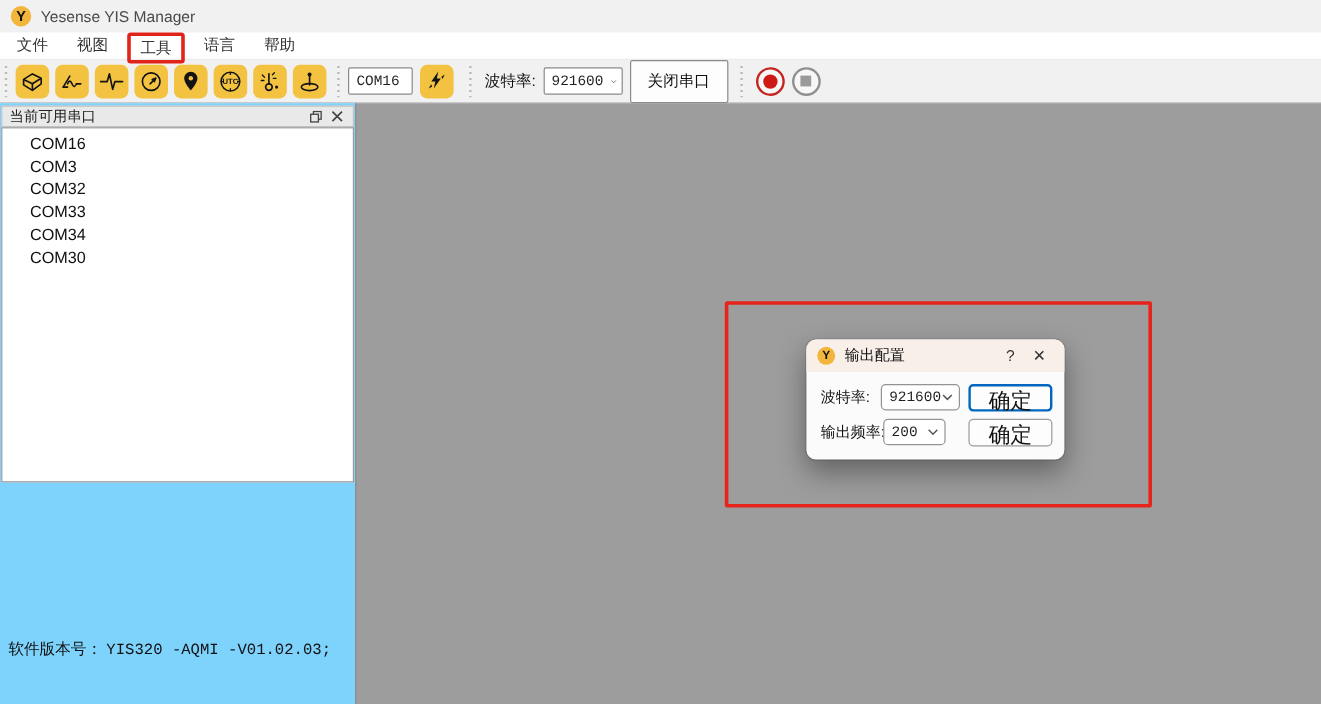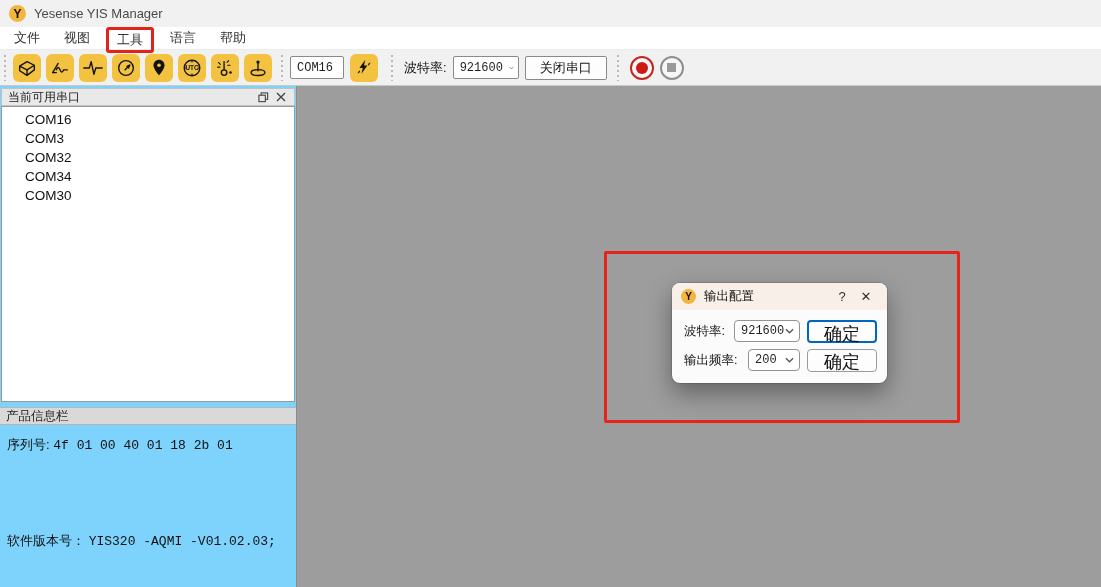--- a/index.html
+++ b/index.html
@@ -27,21 +27,21 @@
     box-shadow:4px 0 0 -2px transparent; }
   .tb-handle::after{ content:""; }
   .icon-btn { width:28px; height:28px; border-radius:6px; background:#f2c240; border:none; margin-right:5px;
     display:flex; align-items:center; justify-content:center; padding:0; }
   .icon-btn svg { display:block; }
   .combo { background:#fff; border:1px solid #8a8a8a; height:23px; display:flex; align-items:center;
     padding:0 4px 0 6px; gap:6px; border-radius:2px; }
   .combo .val { font-family:"Liberation Mono","DejaVu Sans Mono",monospace; font-size:12px; }
   .combo svg { display:block; }
   .tb-label { margin:0 6px 0 4px; font-size:13px; color:#111; }
-  .tb-btn { height:24px; background:#fdfdfd; border:1px solid #8a8a8a; border-radius:2px; padding:0 14px;
+  .tb-btn { height:36px; background:#fdfdfd; border:1px solid #8a8a8a; border-radius:2px; padding:0 14px;
     font-size:13px; color:#111; margin-left:6px; font-family:inherit; }
   .round-btn { width:24px; height:24px; border-radius:50%; background:#f7f7f7; display:flex; align-items:center; justify-content:center; margin-right:6px; }
   .rec-outer { border:2px solid #c5241f; }
   .rec-inner { width:12px; height:12px; border-radius:50%; background:#cd1a14; }
   .stop-outer { border:2px solid #8f8f8f; }
   .stop-inner { width:9px; height:9px; background:#9a9a9a; }
 
   
   .body { position:relative; height:501px; display:flex; }
 
@@ -77,21 +77,21 @@
   .dlg-title { margin-left:8px; font-size:12.5px; color:#111; flex:0 0 auto; }
   .dlg-spacer { flex:1; }
   .dlg-help { width:22px; text-align:center; font-size:13px; color:#333; }
   .dlg-close { width:26px; text-align:center; font-size:13px; color:#333; }
   .dlg-row { position:absolute; left:12px; right:10px; height:22px; display:flex; align-items:center; }
   .dlg-row1 { top:37px; } .dlg-row2 { top:66px; }
   .dlg-label { font-size:12.5px; color:#111; }
   .dlg-combo { position:absolute; height:22px; background:#fff; border:1px solid #939393; border-radius:4px;
     display:flex; align-items:center; padding:0 5px 0 6px; justify-content:space-between; }
   .dlg-combo .val { font-family:"Liberation Mono","DejaVu Sans Mono",monospace; font-size:12px; }
-  .dlg-combo1 { left:50px; width:66px; } .dlg-combo2 { left:64px; width:52px; }
+  .dlg-combo1 { left:50px; width:66px; } .dlg-combo2 { left:52px; width:52px; }
   .dlg-ok { position:absolute; left:123px; width:70px; height:23px; background:#fdfdfd; border:1px solid #9a9a9a;
     border-radius:4px; font-size:18px; color:#111; font-family:inherit; }
   .dlg-ok.focused { border:2px solid #0067c0; }
 </style>
 </head>
 <body>
 
 <div id="window">
 
   <div class="titlebar">
@@ -219,30 +219,26 @@
           <svg width="10" height="10" viewBox="0 0 10 10" stroke="#444" stroke-width="1.4">
               <path d="M1 1 L9 9 M9 1 L1 9"></path>
             </svg>
         </span>
       </div>
 
       <div class="port-list">
         <div class="port-item">COM16</div>
         <div class="port-item">COM3</div>
         <div class="port-item">COM32</div>
+        <div class="port-item">COM33</div>
         <div class="port-item">COM34</div>
         <div class="port-item">COM30</div>
       </div>
 
-      <div class="info-header">产品信息栏</div>
-
-      <div class="info-line line-serial">
-        <span>序列号:</span>
-        <span class="v">4f 01 00 40 01 18 2b 01</span>
-      </div>
+
       <div class="info-line line-version">
         <span>软件版本号：</span>
         <span class="v">YIS320 -AQMI -V01.02.03;</span>
       </div>
     </div>
 
     <div class="main">
 
       <div class="annotation-rect"></div>
 

